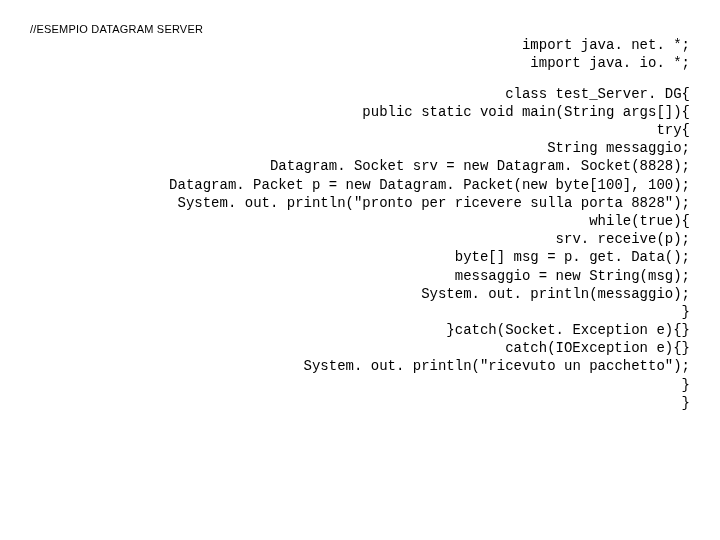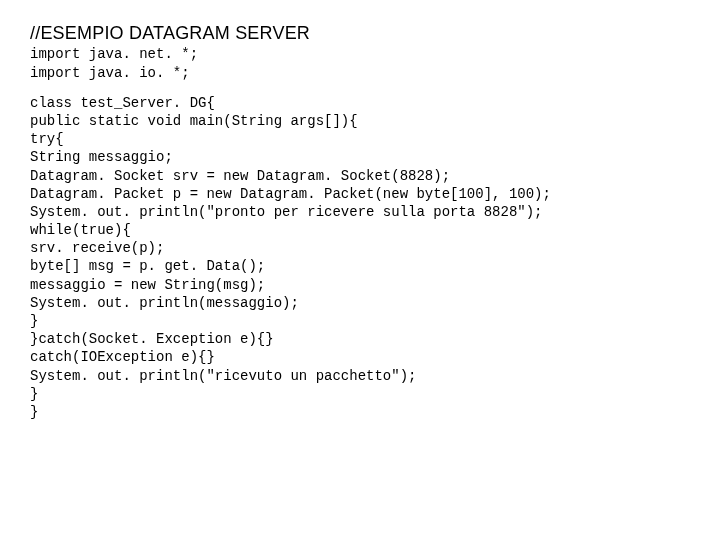--- a/index.html
+++ b/index.html
@@ -9,25 +9,26 @@
     font-family: "Courier New", Courier, monospace;
     font-size: 14px;
     line-height: 1.3;
     color: #000000;
     width: 720px;
     height: 540px;
     box-sizing: border-box;
   }
   .heading {
     font-family: Arial, Helvetica, sans-serif;
-    font-size: 18px;
+    font-size: 11px;
     font-weight: normal;
     letter-spacing: 0.2px;
   }
   .code-block {
     white-space: pre;
+    text-align: right;
   }
 </style>
 </head>
 <body>
 
 <div class="heading">//ESEMPIO DATAGRAM SERVER</div>
 <div class="code-block" id="codeblock"><div>import java. net. *;</div><div>import java. io. *;</div><div style="height: 12px;">&nbsp;</div><div>class test_Server. DG{</div><div>public static void main(String args[]){</div><div>try{</div><div>String messaggio;</div><div>Datagram. Socket srv = new Datagram. Socket(8828);</div><div>Datagram. Packet p = new Datagram. Packet(new byte[100], 100);</div><div>System. out. println("pronto per ricevere sulla porta 8828");</div><div>while(true){</div><div>srv. receive(p);</div><div>byte[] msg = p. get. Data();</div><div>messaggio = new String(msg);</div><div>System. out. println(messaggio);</div><div>}</div><div>}catch(Socket. Exception e){}</div><div>catch(IOException e){}</div><div>System. out. println("ricevuto un pacchetto");</div><div>}</div><div>}</div></div>
 
 </body></html>

